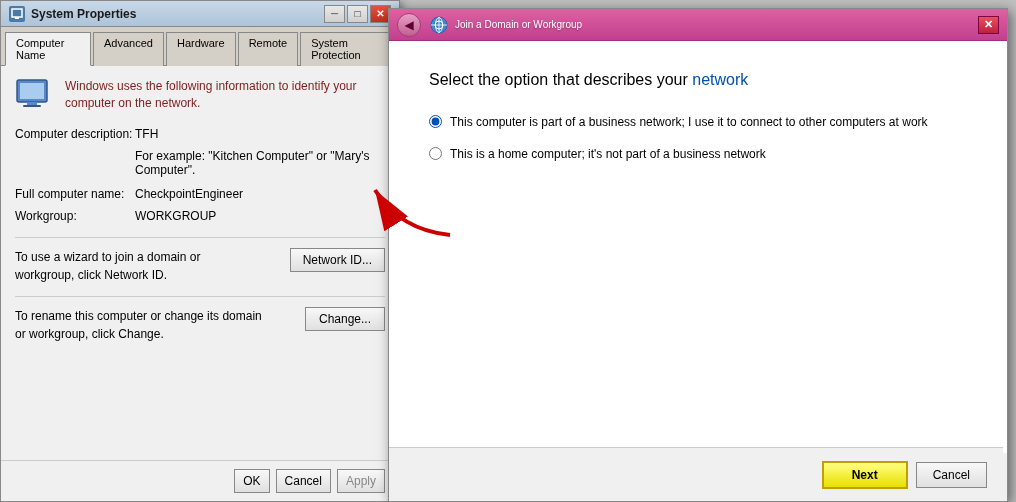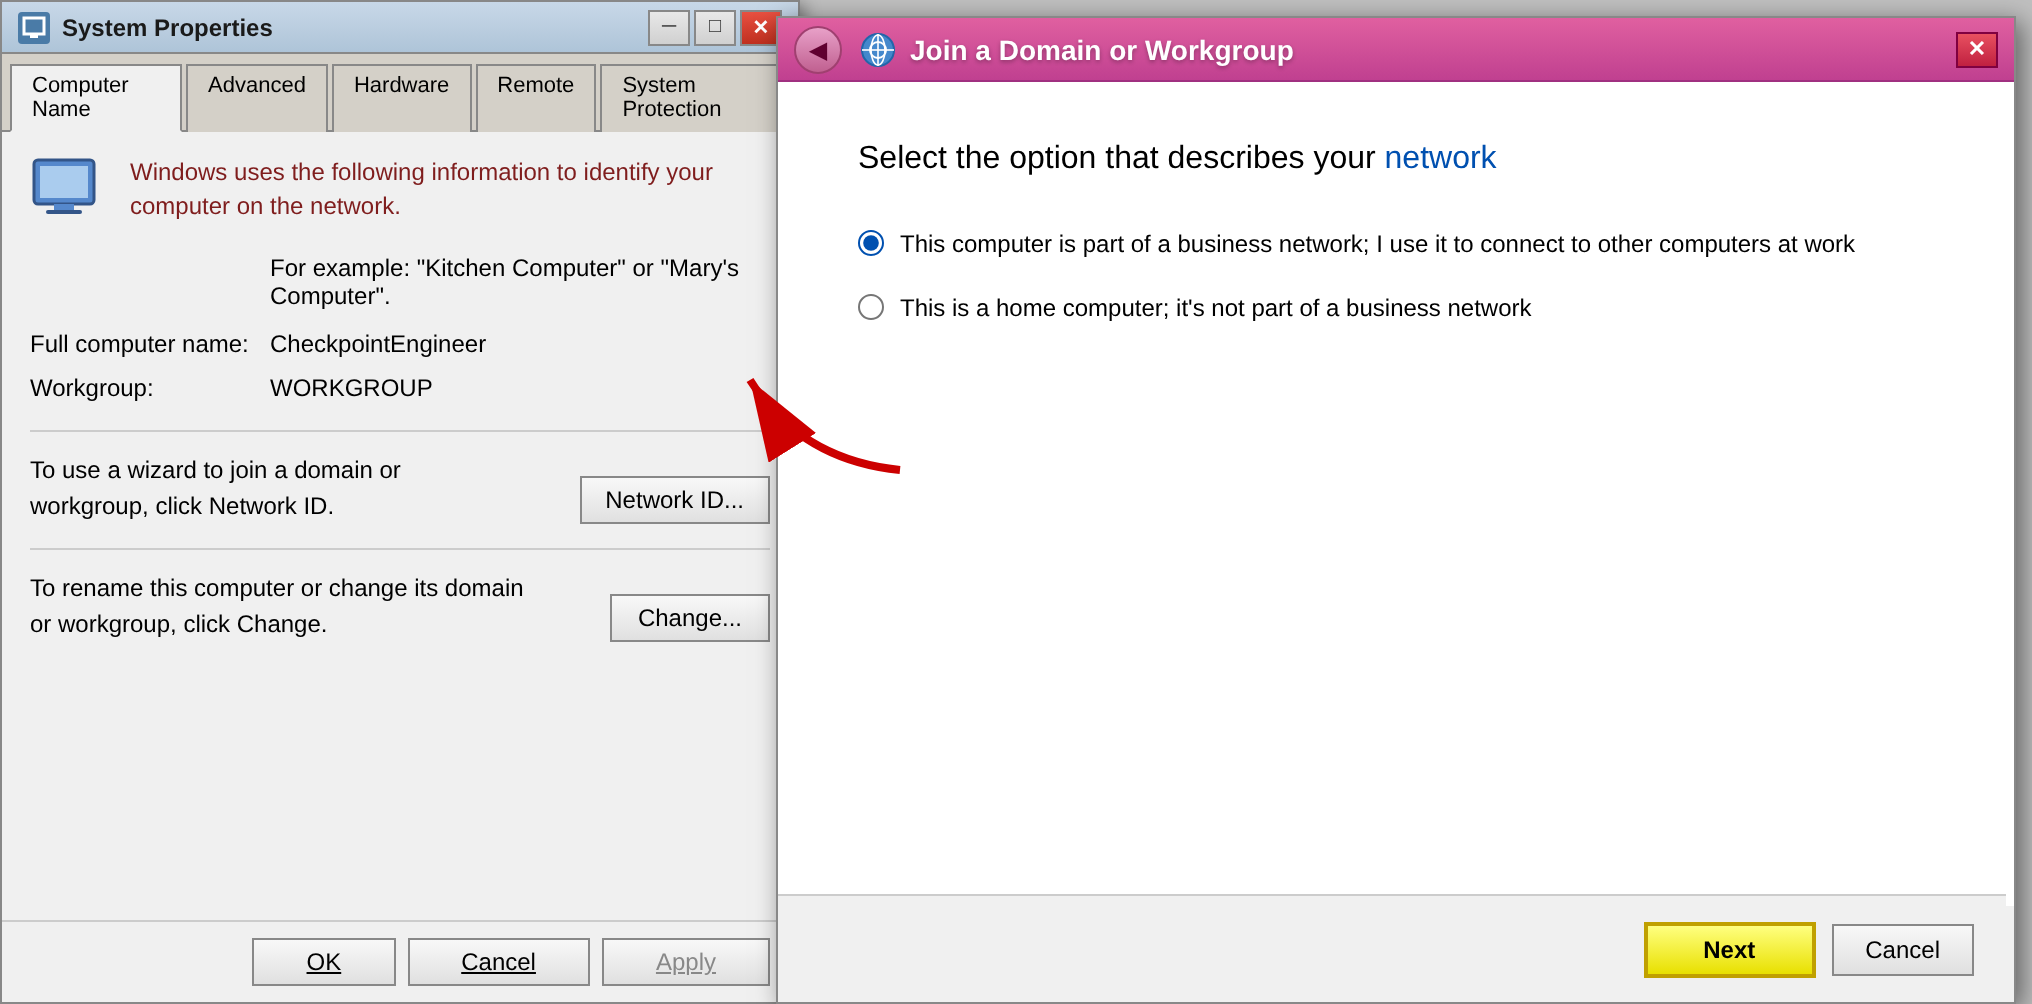--- a/index.html
+++ b/index.html
@@ -150,21 +150,21 @@
     }
 
     .divider {
       border: none;
       border-top: 1px solid #ccc;
       margin: 10px 0;
     }
 
     .action-section {
       display: flex;
-      align-items: flex-end;
+      align-items: flex-start;
       margin-bottom: 12px;
     }
 
     .action-text {
       font-size: 12px;
       color: #000;
       line-height: 1.5;
       flex: 1;
       margin-right: 8px;
     }
@@ -187,26 +187,25 @@
       right: 0;
       padding: 8px 14px;
       display: flex;
       justify-content: flex-end;
       gap: 6px;
       background: #f0f0f0;
       border-top: 1px solid #ccc;
     }
 
     .bottom-btn {
-      padding: 4px 26px;
+      padding: 4px 8px;
       border: 1px solid #888;
       background: linear-gradient(to bottom, #f8f8f8, #e0e0e0);
       cursor: pointer;
       font-size: 12px;
-      text-decoration: underline;
     }
 
     .bottom-btn.apply-btn {
       color: #888;
     }
 
     
     .domain-window {
       position: absolute;
       top: 8px;
@@ -245,22 +244,22 @@
     .domain-icon {
       width: 20px;
       height: 20px;
       margin-right: 6px;
       display: flex;
       align-items: center;
       justify-content: center;
     }
 
     .domain-title-text {
-      font-size: 14px;
-      font-weight: bold;
+      font-size: 10px;
+      font-weight: normal;
       color: white;
       flex: 1;
       text-shadow: 0 1px 2px rgba(0,0,0,0.3);
     }
 
     .domain-close-btn {
       width: 21px;
       height: 18px;
       border: 1px solid #800040;
       background: linear-gradient(to bottom, #e85060, #c02040);
@@ -381,20 +380,24 @@
     <div class="intro-section">
       <svg class="computer-icon" viewBox="0 0 40 35" width="40" height="35">
         <rect x="2" y="2" width="30" height="22" rx="2" fill="#5588cc" stroke="#335588" stroke-width="1.5"></rect>
         <rect x="5" y="5" width="24" height="16" fill="#aaccee"></rect>
         <rect x="12" y="24" width="10" height="3" fill="#5588cc"></rect>
         <rect x="8" y="27" width="18" height="2" rx="1" fill="#335588"></rect>
       </svg>
       <span class="intro-text">Windows uses the following information to identify your computer on the network.</span>
     </div>
 
+    <div class="form-row">
+      <span class="form-label">Computer description:</span>
+      <span class="form-value">TFH</span>
+    </div>
     <div style="margin-left:120px; margin-bottom:10px; font-size:12px; color:#000;">For example: "Kitchen Computer" or "Mary's Computer".</div>
 
     <div class="form-row">
       <span class="form-label">Full computer name:</span>
       <span class="form-value">CheckpointEngineer</span>
     </div>
 
     <div class="form-row" style="margin-bottom:14px;">
       <span class="form-label">Workgroup:</span>
       <span class="form-value">WORKGROUP</span>

